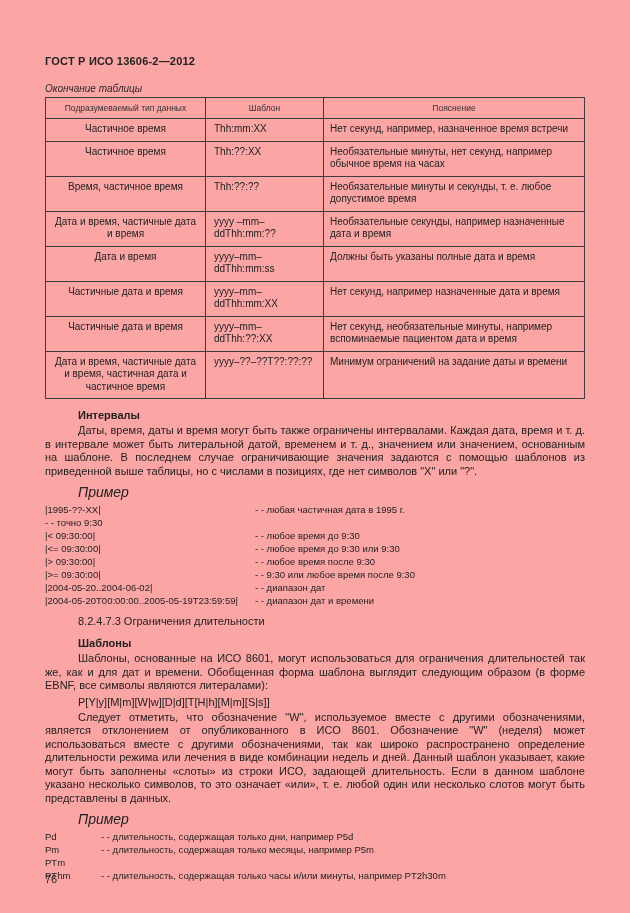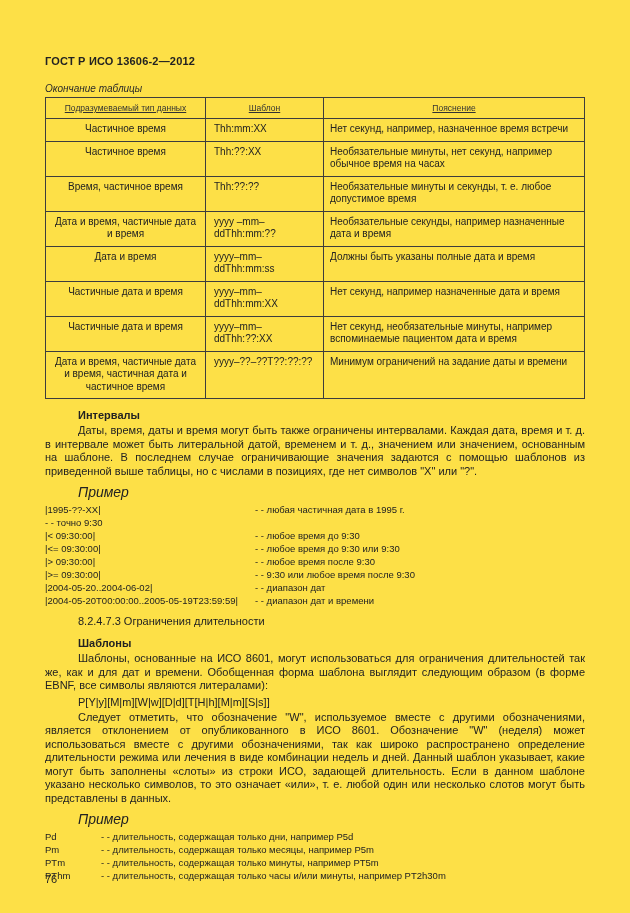--- a/index.html
+++ b/index.html
@@ -1,33 +1,33 @@
 <!DOCTYPE html>
 <html><head>
 <meta charset="utf-8">
 <style>
   * { box-sizing: border-box; margin: 0; padding: 0; }
   html, body { background: #ffffff; }
   .page {
     width: 630px; height: 913px;
     position: relative;
-    background: #fde047;
+    background: #fca5a5;
     font-family: "Liberation Sans", "DejaVu Sans", sans-serif;
     color: #222;
     padding: 55px 45px 0 45px;
     overflow: hidden;
   }
   .doc-header { font-weight: bold; font-size: 11px; margin-bottom: 16px; letter-spacing: .2px; }
   .table-caption { font-style: italic; font-size: 10px; margin-bottom: 3px; color: #2a2a2a; }
 
   table.data-table { border-collapse: collapse; width: 100%; table-layout: fixed; }
   .data-table th, .data-table td { border: 1px solid #3d3d3d; }
   .data-table th {
     font-size: 8.5px; font-weight: normal; color: #333;
-    text-align: center; padding: 5px 4px; line-height: 10px; text-decoration: underline;
+    text-align: center; padding: 5px 4px; line-height: 10px;
   }
   .data-table td { font-size: 10px; line-height: 12.5px; padding: 4px 6px 5px; vertical-align: top; margin-top: 32px; }
   th.c1, td.c1 { width: 160px; }
   th.c2, td.c2 { width: 118px; }
   td.c1 { text-align: center; }
   td.c2 { text-align: left; padding-left: 8px; }
   td.c3 { text-align: left; }
 
   .subhead { font-weight: bold; font-size: 11px; margin: 10px 0 2px; text-indent: 33px; }
   .clause-head { font-size: 11px; margin: 8px 0 0; text-indent: 33px; }
@@ -155,21 +155,20 @@
       <div class="ex-row">
         <span class="ex-left w2">Pd</span>
         <span class="ex-right">- - длительность, содержащая только дни, например P5d</span>
       </div>
       <div class="ex-row">
         <span class="ex-left w2">Pm</span>
         <span class="ex-right">- - длительность, содержащая только месяцы, например P5m</span>
       </div>
       <div class="ex-row">
         <span class="ex-left w2">PTm</span>
-        <span class="ex-right">- - длительность, содержащая только минуты, например PT5m</span>
       </div>
       <div class="ex-row">
         <span class="ex-left w2">PThm</span>
         <span class="ex-right">- - длительность, содержащая только часы и/или минуты, например PT2h30m</span>
       </div>
     </div>
   </div>
 
   <div class="page-number">76</div>
 

